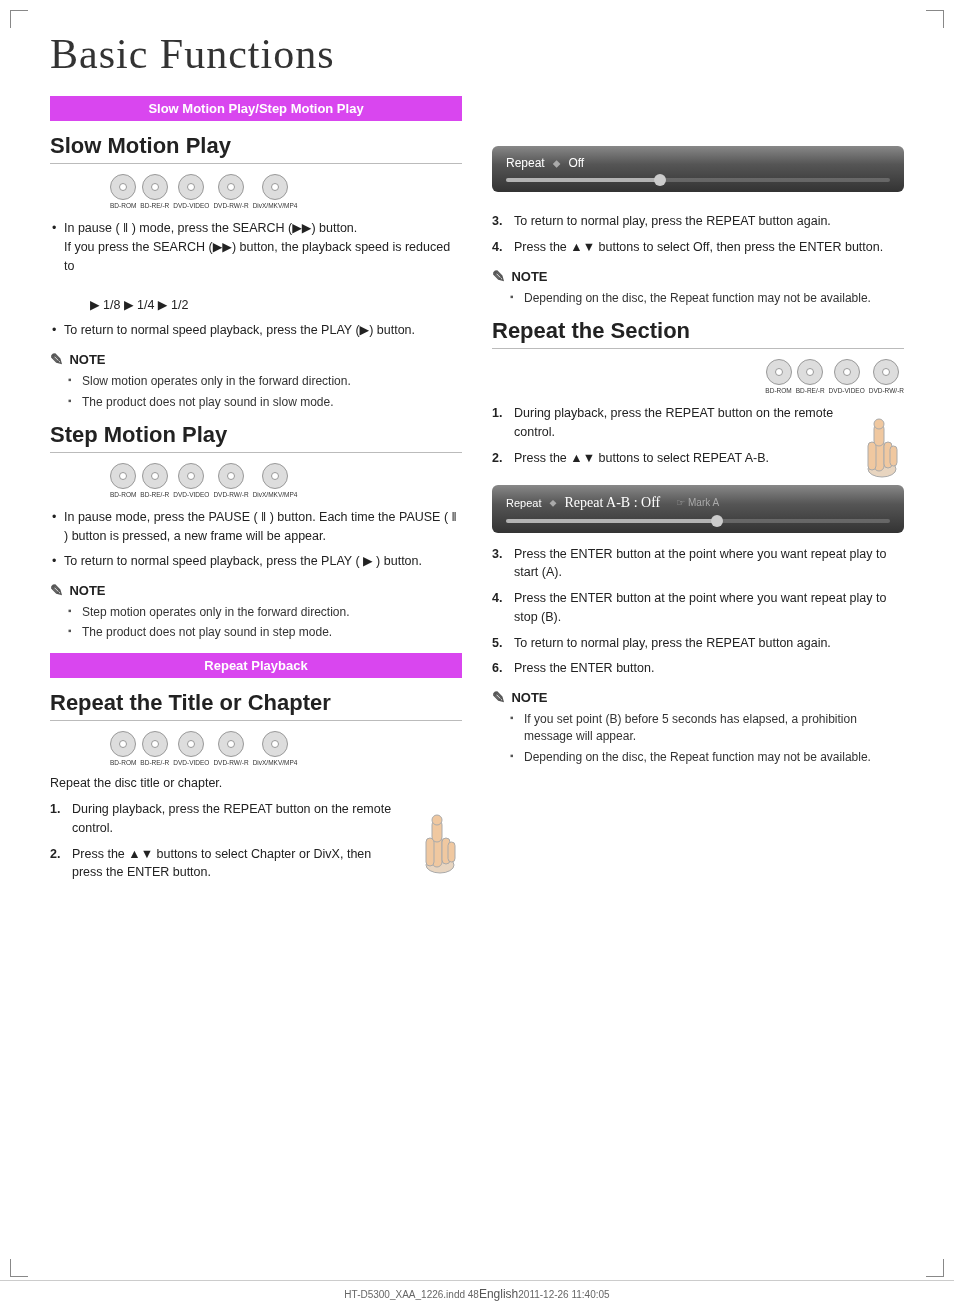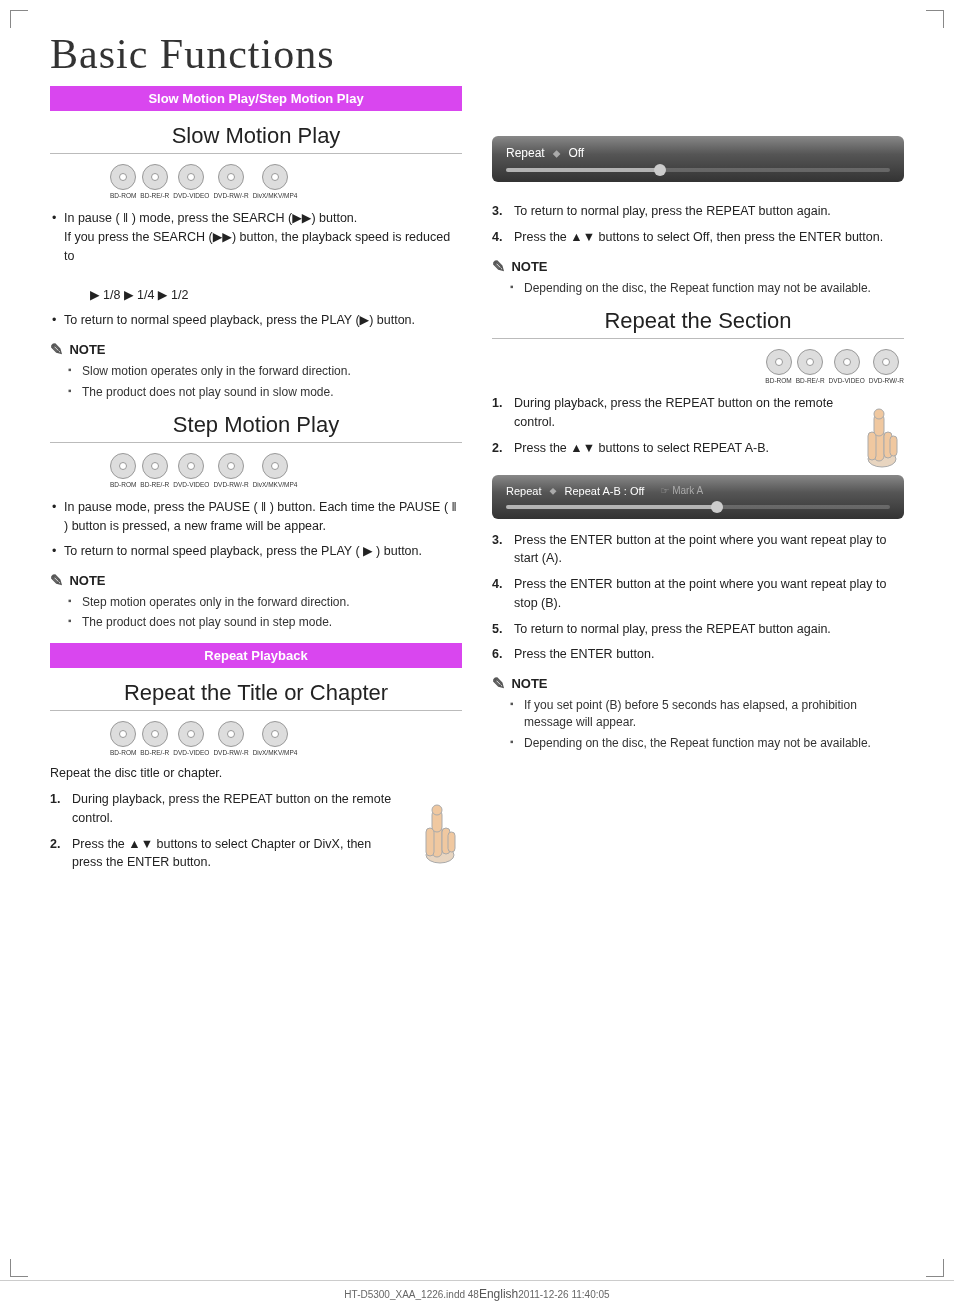--- a/index.html
+++ b/index.html
@@ -27,21 +27,21 @@
     .corner-tl { top: 10px; left: 10px; border-top: 1.5px solid #888; border-left: 1.5px solid #888; }
     .corner-tr { top: 10px; right: 10px; border-top: 1.5px solid #888; border-right: 1.5px solid #888; }
     .corner-bl { bottom: 30px; left: 10px; border-bottom: 1.5px solid #888; border-left: 1.5px solid #888; }
     .corner-br { bottom: 30px; right: 10px; border-bottom: 1.5px solid #888; border-right: 1.5px solid #888; }
 
     .page-title {
       font-size: 42px;
       font-weight: 300;
       font-family: 'Times New Roman', serif;
       color: #333;
-      margin-bottom: 8px;
+      margin-bottom: 18px;
       letter-spacing: 1px;
     }
 
     .two-col {
       display: flex;
       gap: 30px;
     }
     .col-left { flex: 1; min-width: 0; }
     .col-right { flex: 1; min-width: 0; }
 
@@ -50,26 +50,25 @@
       color: #fff;
       text-align: center;
       font-size: 13px;
       font-weight: bold;
       padding: 5px 10px;
       margin-bottom: 12px;
     }
 
     .section-title {
       font-size: 22px;
-      font-weight: normal;
+      font-weight: bold;
       color: #222;
       border-bottom: 1px solid #bbb;
       padding-bottom: 4px;
       margin-bottom: 10px;
-      text-align: center;
     }
 
     .disc-icons {
       display: flex;
       gap: 4px;
       margin-bottom: 10px;
       margin-left: 60px;
     }
     .disc-icon {
       display: flex;
@@ -473,21 +472,21 @@
           <rect x="36" y="32" width="7" height="20" rx="3.5" fill="#f0c8a0" stroke="#aaa" stroke-width="1"></rect>
           <rect x="20" y="10" width="10" height="22" rx="5" fill="#f0c8a0" stroke="#aaa" stroke-width="1"></rect>
           <circle cx="25" cy="10" r="5" fill="#f0c8a0" stroke="#aaa" stroke-width="1"></circle>
         </svg>
       </div>
 
       <div class="screen-mockup" style="margin-bottom:12px;">
         <div class="screen-row">
           <span style="color:#fff; font-size:11px;">Repeat</span>
           <span style="color:#aaa; font-size:10px;">⬥</span>
-          <span style="color:#fff; font-size:11px;">Repeat A-B : Off</span>
+          <span style="color:#fff; font-size:14px;font-family:Liberation Serif, serif;">Repeat A-B : Off</span>
           <span style="color:#aaa; font-size:10px; margin-left:8px;">☞ Mark A</span>
         </div>
         <div style="margin-top:8px; height:4px; background:rgba(255,255,255,0.2); border-radius:2px; position:relative;">
           <div style="width:55%; height:100%; background:rgba(255,255,255,0.5); border-radius:2px;"></div>
           <div style="position:absolute; left:55%; top:-4px; width:12px; height:12px; background:#ccc; border-radius:50%; transform:translateX(-50%);"></div>
         </div>
       </div>
 
       <ol class="numbered-list" start="3">
         <li>

